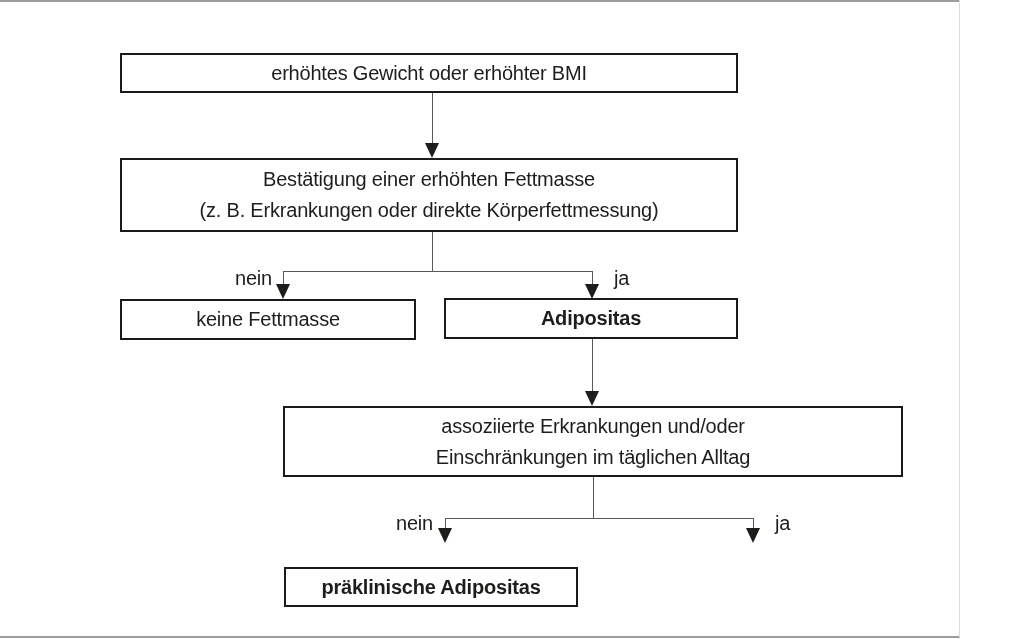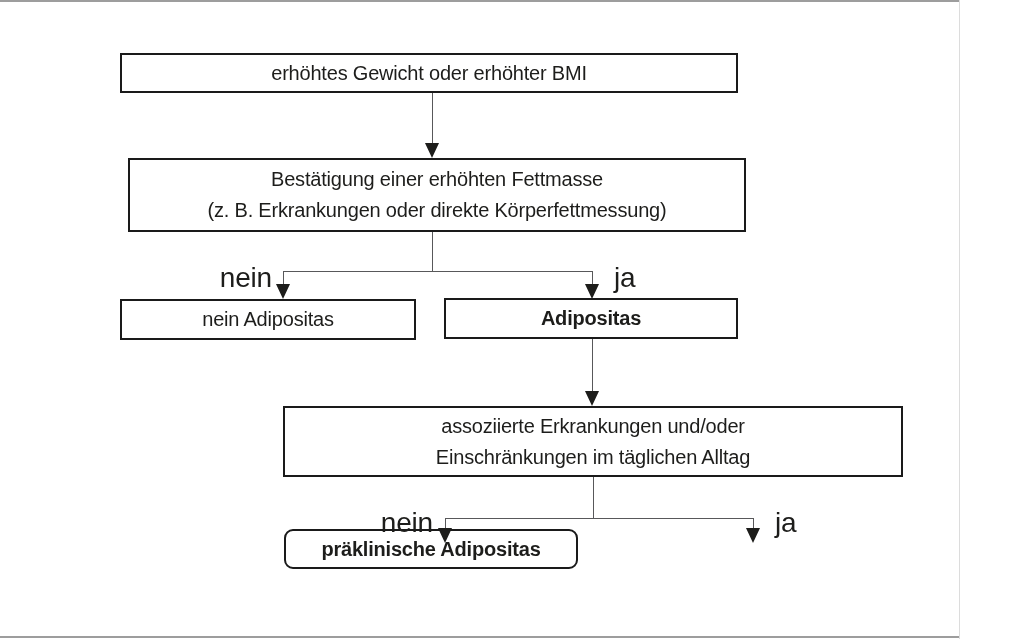--- a/index.html
+++ b/index.html
@@ -52,21 +52,21 @@
   .hline { height: 1px; }
   .arrowhead {
     position: absolute;
     width: 0; height: 0;
     border-left: 7px solid transparent;
     border-right: 7px solid transparent;
     border-top: 15px solid #1d1d1b;
   }
   .branch-label {
     position: absolute;
-    font-size: 28px;
+    font-size: 20px;
     line-height: 24px;
     letter-spacing: -0.2px;
     color: #1d1d1b;
     white-space: nowrap;
   }
   .branch-label.right-align { text-align: right; }
   .copyright {
     position: absolute;
     left: 999px;
     top: 94px;
@@ -84,39 +84,39 @@
 <div class="frame">
 
   <div class="edge-bar top"></div>
   <div class="edge-bar bottom"></div>
   <div class="edge-line-right"></div>
 
   <div class="node" style="left:120px; top:53px; width:618px; height:40px;">
     <span>erhöhtes Gewicht oder erhöhter BMI</span>
   </div>
 
-  <div class="node" style="left:128px; top:158px; width:618px; height:74px;">
+  <div class="node" style="left:120px; top:158px; width:618px; height:74px;">
     <span>Bestätigung einer erhöhten Fettmasse</span>
     <span>(z. B. Erkrankungen oder direkte Körperfettmessung)</span>
   </div>
 
   <div class="node" style="left:120px; top:299px; width:296px; height:41px;">
-    <span>nein Adipositas</span>
+    <span>keine Fettmasse</span>
   </div>
 
   <div class="node bold" style="left:444px; top:298px; width:294px; height:41px;">
     <span>Adipositas</span>
   </div>
 
   <div class="node" style="left:283px; top:406px; width:620px; height:71px;">
     <span>assoziierte Erkrankungen und/oder</span>
     <span>Einschränkungen im täglichen Alltag</span>
   </div>
 
-  <div class="node bold" style="left:284px; top:529px; width:294px; height:40px;border-radius:9px;">
+  <div class="node bold" style="left:284px; top:567px; width:294px; height:40px;">
     <span>präklinische Adipositas</span>
   </div>
 
 
   <div class="vline" style="left:432px; top:93px; height:51px;"></div>
   <div class="arrowhead" style="left:425px; top:143px;"></div>
 
   <div class="vline" style="left:432px; top:232px; height:40px;"></div>
   <div class="hline" style="left:283px; top:271px; width:310px;"></div>
   <div class="vline" style="left:283px; top:271px; height:14px;"></div>

